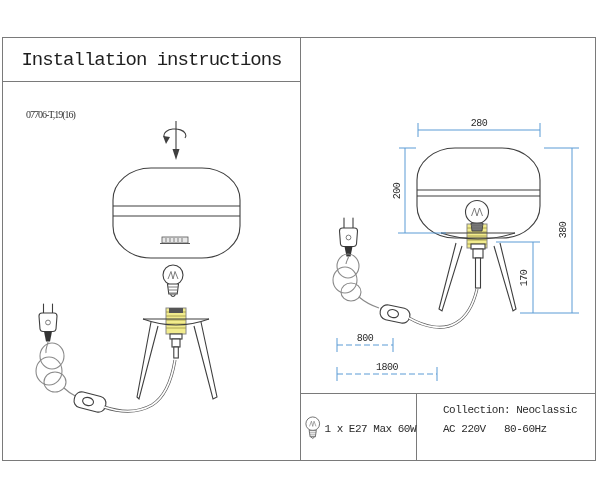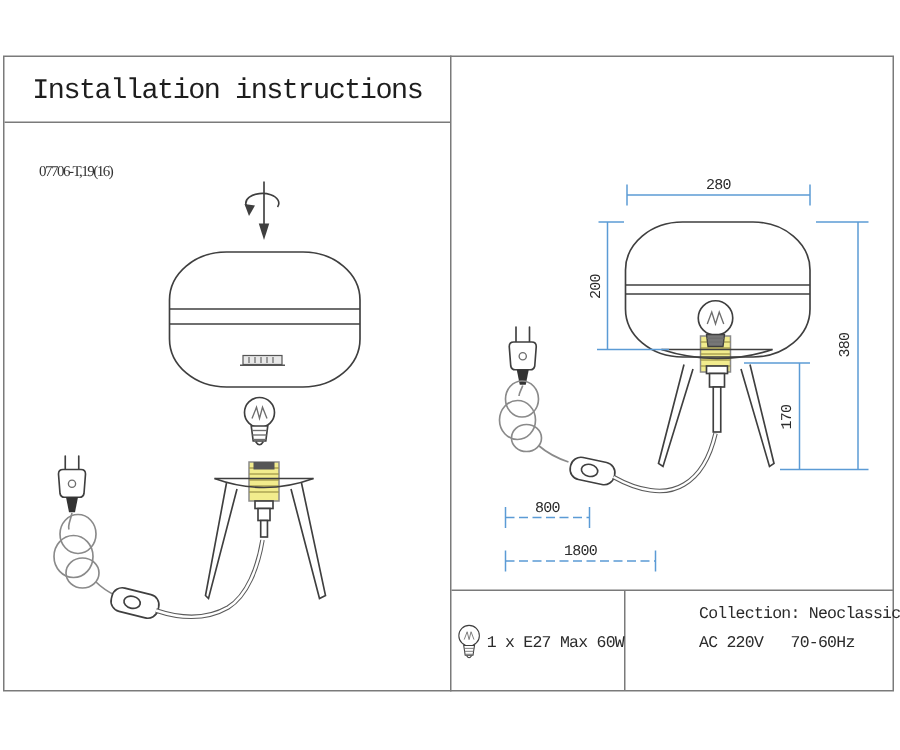--- a/index.html
+++ b/index.html
@@ -11,21 +11,21 @@
   .title-box{position:absolute;left:3px;top:38px;width:297px;height:44px;box-sizing:border-box;
              border-bottom:1px solid #7a7a7a;display:flex;align-items:center;justify-content:center;}
   .title-text{font-size:19px;letter-spacing:-1px;color:#1e1e1e;white-space:pre;text-align:right;}
   .model-text{position:absolute;left:26px;top:109px;font-size:10px;letter-spacing:-1px;color:#333;font-family:Liberation Serif, serif;}
   .info-box{position:absolute;left:301px;top:393px;width:295px;height:67px;box-sizing:border-box;
             border-top:1px solid #7a7a7a;display:flex;}
   .info-cell-bulb{width:116px;box-sizing:border-box;border-right:1px solid #7a7a7a;
                   display:flex;flex-direction:row;align-items:center;justify-content:flex-end;padding-top:3px;font-family:Liberation Mono, monospace;}
   .bulb-spec-text{font-size:11px;letter-spacing:-0.5px;margin-top:1px;white-space:pre;color:#2b2b2b;}
   .info-cell-specs{flex:1;padding:7px 0 0 26px;box-sizing:border-box;}
-  .spec-line{font-size:11px;letter-spacing:-0.5px;line-height:19px;white-space:pre;color:#2b2b2b;margin-left:23px;}
+  .spec-line{font-size:11px;letter-spacing:-0.5px;line-height:19px;white-space:pre;color:#2b2b2b;}
   svg.drawing{position:absolute;left:0;top:0;}
   .ln{stroke:#3f3f3f;stroke-width:1.1;fill:none;}
   .lnf{stroke:#3f3f3f;stroke-width:1.1;fill:#ffffff;}
   .thin{stroke:#6e6e6e;stroke-width:0.9;fill:none;}
   .coil{stroke:#8a8a8a;stroke-width:1.1;fill:none;}
   .cord-outer{stroke:#5a5a5a;stroke-width:3;fill:none;}
   .cord-inner{stroke:#ffffff;stroke-width:1.6;fill:none;}
   .dim{stroke:#5b9bd5;stroke-width:1;fill:none;}
   .dim-dash{stroke:#5b9bd5;stroke-width:1;fill:none;stroke-dasharray:6 3;}
   .dim-text{font-family:"Liberation Mono",monospace;font-size:10px;letter-spacing:-0.5px;fill:#2b2b2b;}
@@ -235,17 +235,17 @@
         <path d="M12.5,22 h11 l-1.5,10 h-8 Z" fill="#fff" stroke="#3f3f3f" stroke-width="1.1"></path>
         <line x1="12.8" y1="25" x2="23.2" y2="25" stroke="#6e6e6e" stroke-width="0.9"></line>
         <line x1="13.2" y1="28" x2="22.8" y2="28" stroke="#6e6e6e" stroke-width="0.9"></line>
         <line x1="13.6" y1="31" x2="22.4" y2="31" stroke="#6e6e6e" stroke-width="0.9"></line>
         <path d="M15.5,32.5 q2.5,4 5,0" fill="none" stroke="#3f3f3f" stroke-width="1.1"></path>
       </svg>
       <span class="bulb-spec-text">1 x E27 Max 60W</span>
     </div>
     <div class="info-cell-specs">
       <div class="spec-line">Collection: Neoclassic</div>
-      <div class="spec-line">AC 220V   70-60Hz</div>
+      <div class="spec-line">AC 220V   80-60Hz</div>
     </div>
   </div>
 
 </div>
 
 </body></html>

